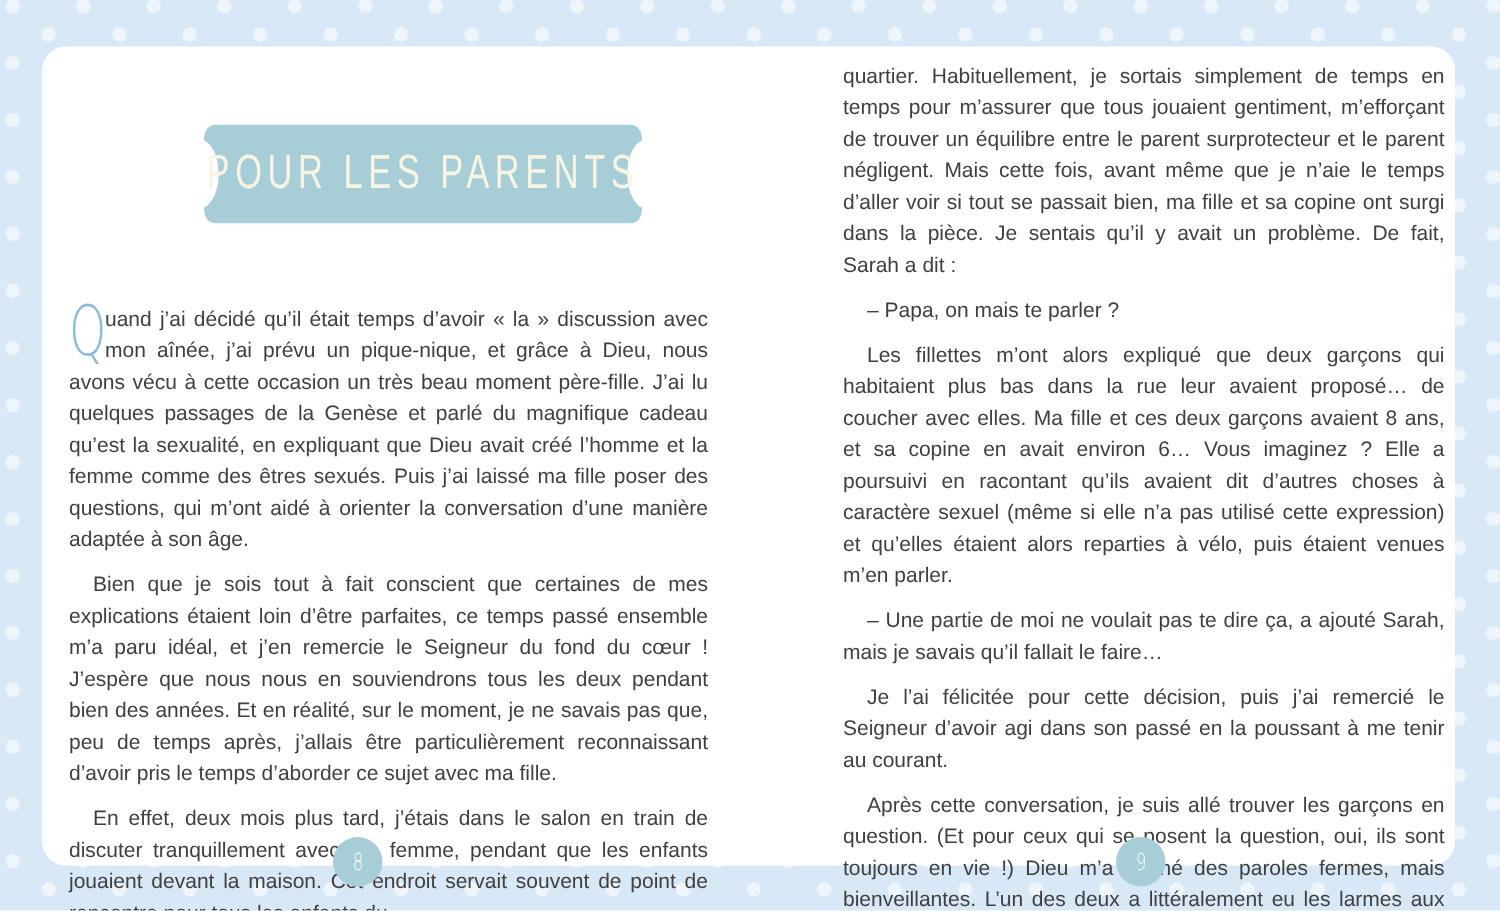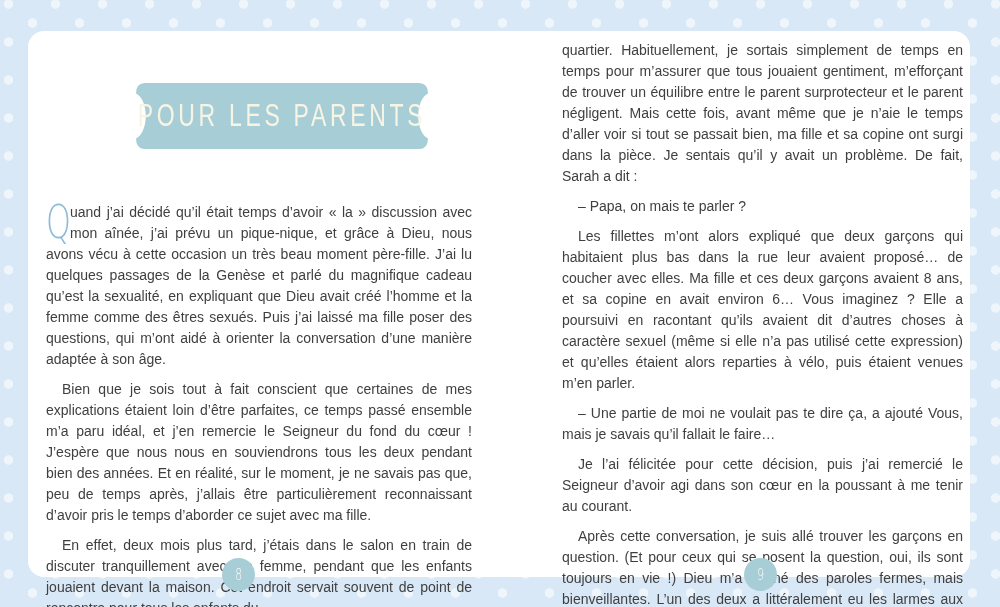--- a/index.html
+++ b/index.html
@@ -79,22 +79,22 @@
     <div class="col col-left">
         <p class="no-indent"><span class="dropcap">Q</span>uand j’ai décidé qu’il était temps d’avoir « la » discussion avec mon aînée, j’ai prévu un pique-nique, et grâce à Dieu, nous avons vécu à cette occasion un très beau moment père-fille. J’ai lu quelques passages de la Genèse et parlé du magnifique cadeau qu’est la sexualité, en expliquant que Dieu avait créé l’homme et la femme comme des êtres sexués. Puis j’ai laissé ma fille poser des questions, qui m’ont aidé à orienter la conversation d’une manière adaptée à son âge.</p>
         <p>Bien que je sois tout à fait conscient que certaines de mes explications étaient loin d’être parfaites, ce temps passé ensemble m’a paru idéal, et j’en remercie le Seigneur du fond du cœur ! J’espère que nous nous en souviendrons tous les deux pendant bien des années. Et en réalité, sur le moment, je ne savais pas que, peu de temps après, j’allais être particulièrement reconnaissant d’avoir pris le temps d’aborder ce sujet avec ma fille.</p>
         <p>En effet, deux mois plus tard, j’étais dans le salon en train de discuter tranquillement avec ma femme, pendant que les enfants jouaient devant la maison. Cet endroit servait souvent de point de rencontre pour tous les enfants du</p>
       </div>
 
     <div class="col col-right">
         <p class="no-indent">quartier. Habituellement, je sortais simplement de temps en temps pour m’assurer que tous jouaient gentiment, m’efforçant de trouver un équilibre entre le parent surprotecteur et le parent négligent. Mais cette fois, avant même que je n’aie le temps d’aller voir si tout se passait bien, ma fille et sa copine ont surgi dans la pièce. Je sentais qu’il y avait un problème. De fait, Sarah a dit :</p>
         <p>– Papa, on mais te parler ?</p>
         <p>Les fillettes m’ont alors expliqué que deux garçons qui habitaient plus bas dans la rue leur avaient proposé… de coucher avec elles. Ma fille et ces deux garçons avaient 8 ans, et sa copine en avait environ 6… Vous imaginez ? Elle a poursuivi en racontant qu’ils avaient dit d’autres choses à caractère sexuel (même si elle n’a pas utilisé cette expression) et qu’elles étaient alors reparties à vélo, puis étaient venues m’en parler.</p>
-        <p>– Une partie de moi ne voulait pas te dire ça, a ajouté Vous, mais je savais qu’il fallait le faire…</p>
-        <p>Je l’ai félicitée pour cette décision, puis j’ai remercié le Seigneur d’avoir agi dans son cœur en la poussant à me tenir au courant.</p>
+        <p>– Une partie de moi ne voulait pas te dire ça, a ajouté Sarah, mais je savais qu’il fallait le faire…</p>
+        <p>Je l’ai félicitée pour cette décision, puis j’ai remercié le Seigneur d’avoir agi dans son passé en la poussant à me tenir au courant.</p>
         <p>Après cette conversation, je suis allé trouver les garçons en question. (Et pour ceux qui se posent la question, oui, ils sont toujours en vie !) Dieu m’a donné des paroles fermes, mais bienveillantes. L’un des deux a littéralement eu les larmes aux yeux et a failli éclater en sanglots devant moi. Quand j’ai vu ses lèvres tremblantes et ses yeux larmoyants, le Seigneur m’a parlé, et une pensée m’est venue : </p>
       </div>
 
   </div>
 
   <div class="page-circle page-circle-left">
     <span>8</span>
   </div>
   <div class="page-circle page-circle-right">
     <span>9</span>

